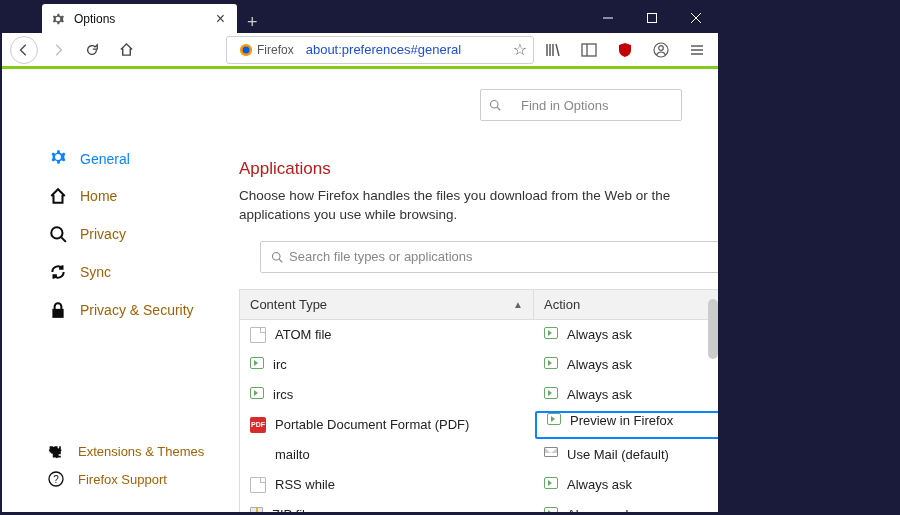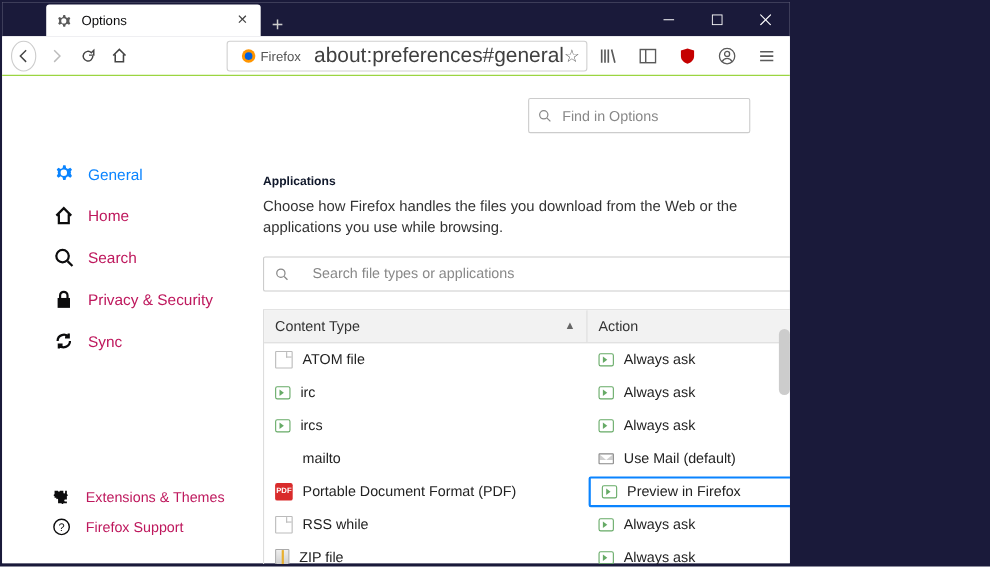--- a/index.html
+++ b/index.html
@@ -10,54 +10,54 @@
 .titlebar { height: 31px; background: #1a1a3a; display: flex; align-items: flex-end; }
 .tab { background: #fff; width: 195px; height: 29px; margin-left: 40px; display: flex; align-items: center; padding: 0 8px; border-radius: 3px 3px 0 0; }
 .tab-icon { width: 16px; height: 16px; margin-right: 8px; }
 .tab-title { flex: 1; font-size: 12px; color: #0c0c0d; }
 .tab-close { font-size: 16px; color: #444; cursor: pointer; padding: 0 4px; }
 .newtab { color: #ccc; font-size: 18px; padding: 0 10px; cursor: pointer; }
 .win-controls { margin-left: auto; display: flex; }
 .win-btn { width: 44px; height: 31px; display: flex; align-items: center; justify-content: center; color: #fff; font-size: 11px; cursor: pointer; }
 
 
-.navbar { height: 36px; background: #fff; border-bottom: 1px solid #84cc16; display: flex; align-items: center; padding: 0 8px; gap: 6px; }
+.navbar { height: 36px; background: #fff; border-bottom: 3px solid #84cc16; display: flex; align-items: center; padding: 0 8px; gap: 6px; }
 .nav-btn { width: 28px; height: 28px; display: flex; align-items: center; justify-content: center; cursor: pointer; color: #5a5a5a; border-radius: 2px; }
 .nav-btn.disabled { color: #bbb; }
 .urlbar { flex: 1; max-width: 480px; height: 28px; border: 1px solid #d0d0d0; border-radius: 3px; display: flex; align-items: center; padding: 0 6px; margin-left: 80px; }
 .urlbar .ff-pill { display: inline-flex; align-items: center; padding: 1px 6px; border-radius: 3px; font-size: 12px; color: #555; gap: 4px; }
-.urlbar .url-text { font-size: 19px; color: #404040; padding-left: 6px; flex: 1; }
+.urlbar .url-text { font-size: 13px; color: #1d4ed8; padding-left: 6px; flex: 1; }
 .urlbar .star { color: #5a5a5a; }
 .toolbar-right { margin-left: auto; display: flex; gap: 10px; align-items: center; }
 .toolbar-icon { width: 26px; height: 26px; display: flex; align-items: center; justify-content: center; color: #5a5a5a; cursor: pointer; }
 .shield { color: #c50000; }
 
 
 .content { flex: 1; display: flex; overflow: hidden; background: #fff; }
 .sidebar { width: 237px; padding-top: 68px; }
-.sidebar-item { display: flex; align-items: center; padding: 10px 26px 10px 46px; font-size: 14px; color: #be185d; cursor: pointer; gap: 12px; }
+.sidebar-item { display: flex; align-items: center; padding: 10px 26px 10px 46px; font-size: 14px; color: #a16207; cursor: pointer; gap: 12px; }
 .sidebar-item.active { color: #0a84ff; font-weight: 500; align-items: flex-end; }
 .sidebar-item .s-icon { width: 20px; display: flex; justify-content: center; }
 .sidebar-bottom { position: absolute; bottom: 22px; left: 0; width: 237px; }
 .sidebar-bottom .sidebar-item { padding: 6px 26px 6px 46px; font-size: 13px; align-items: center; }
 
 .main { flex: 1; position: relative; padding: 20px 36px 0 0; overflow-y: auto; }
-.search-opts { position: absolute; top: 20px; right: 36px; width: 202px; height: 32px; border: 1px solid #ccc; border-radius: 2px; display: flex; align-items: center; padding: 0 8px; font-size: 13px; color: #888; gap: 10px; }
-h2 { font-size: 11px; font-weight: 700; margin-top: 70px; margin-bottom: 8px; color: #0f172a; }
+.search-opts { position: absolute; top: 20px; right: 36px; width: 202px; height: 32px; border: 1px solid #ccc; border-radius: 2px; display: flex; align-items: center; padding: 0 8px; font-size: 13px; color: #888; gap: 20px; }
+h2 { font-size: 17px; font-weight: 400; margin-top: 70px; margin-bottom: 8px; color: #b91c1c; }
 .subtext { font-size: 13.5px; color: #333; line-height: 1.4; margin-bottom: 16px; max-width: 590px; }
-.type-search { height: 32px; border: 1px solid #ccc; border-radius: 2px; display: flex; align-items: center; padding: 0 10px; font-size: 13px; color: #888; gap: 22px; width: 590px; margin-bottom: 16px; }
+.type-search { height: 32px; border: 1px solid #ccc; border-radius: 2px; display: flex; align-items: center; padding: 0 10px; font-size: 13px; color: #888; gap: 6px; width: 590px; margin-bottom: 16px; margin-left: 21px; }
 
 .table { width: 590px; border: 1px solid #ddd; }
 .thead { display: flex; background: #f2f2f2; border-bottom: 1px solid #ddd; }
 .th { padding: 7px 10px; font-size: 13px; color: #333; display: flex; align-items: center; }
 .th-ct { width: 294px; border-right: 1px solid #ddd; }
 .th-action { flex: 1; }
 .sort { margin-left: auto; color: #666; font-size: 10px; }
 .tbody .tr { display: flex; align-items: center; height: 30px; }
-.td { padding: 0 10px; font-size: 13px; color: #222; display: flex; align-items: center; gap: 9px; }
+.td { padding: 0 10px; font-size: 13px; color: #222; display: flex; align-items: flex-start; gap: 9px; }
 .td-ct { width: 294px; }
 .td-action { flex: 1; }
 .tr.highlight .td-action { border: 2px solid #0a84ff; border-radius: 2px; margin: 1px; height: 28px; position: relative; }
 .tr.highlight .td-action::after { content: ""; position: absolute; right: 8px; width: 0; height: 0; border-left: 4px solid transparent; border-right: 4px solid transparent; border-top: 5px solid #444; }
 .file-icon { width: 16px; height: 16px; display: inline-flex; align-items: center; justify-content: center; font-size: 11px; }
 .pdf-icon { background: #d92b2b; color: #fff; font-size: 7px; font-weight: 700; border-radius: 2px; }
 .doc-icon { border: 1px solid #bbb; border-radius: 1px; position: relative; }
 .doc-icon::after { content: ""; position: absolute; top: 0; right: 0; width: 4px; height: 4px; border-left: 1px solid #bbb; border-bottom: 1px solid #bbb; }
 .action-icon { width: 14px; height: 12px; border: 1px solid #6a6; border-radius: 2px; display: inline-block; position: relative; }
 .action-icon::after { content: ""; position: absolute; left: 3px; top: 2px; width: 0; height: 0; border-left: 4px solid #6a6; border-top: 3px solid transparent; border-bottom: 3px solid transparent; }
@@ -187,38 +187,38 @@
           </span>
         <span>Home</span>
       </div>
       <div class="sidebar-item">
         <span class="s-icon">
             <svg width="18" height="18" viewBox="0 0 16 16">
               <circle cx="7" cy="7" r="5" fill="none" stroke="#0c0c0d" stroke-width="1.8"></circle>
               <line x1="11" y1="11" x2="15" y2="15" stroke="#0c0c0d" stroke-width="1.8"></line>
             </svg>
           </span>
-        <span>Search</span>
+        <span>Privacy</span>
+      </div>
+      <div class="sidebar-item">
+        <span class="s-icon">
+            <svg width="18" height="18" viewBox="0 0 16 16">
+              <path d="M13 8a5 5 0 0 1-9 3M3 8a5 5 0 0 1 9-3M12 2v3H9M4 14v-3h3" fill="none" stroke="#0c0c0d" stroke-width="1.8"></path>
+            </svg>
+          </span>
+        <span>Sync</span>
       </div>
       <div class="sidebar-item">
         <span class="s-icon">
             <svg width="18" height="18" viewBox="0 0 16 16">
               <rect x="3" y="7" width="10" height="8" fill="#0c0c0d"></rect>
               <path d="M5 7V5a3 3 0 0 1 6 0v2" fill="none" stroke="#0c0c0d" stroke-width="1.8"></path>
             </svg>
           </span>
         <span>Privacy &amp; Security</span>
-      </div>
-      <div class="sidebar-item">
-        <span class="s-icon">
-            <svg width="18" height="18" viewBox="0 0 16 16">
-              <path d="M13 8a5 5 0 0 1-9 3M3 8a5 5 0 0 1 9-3M12 2v3H9M4 14v-3h3" fill="none" stroke="#0c0c0d" stroke-width="1.8"></path>
-            </svg>
-          </span>
-        <span>Sync</span>
       </div>
       <div class="sidebar-bottom">
         <div class="sidebar-item">
           <span class="s-icon">
               <svg width="16" height="16" viewBox="0 0 16 16">
                 <path fill="#0c0c0d" d="M6 2h4v2a1 1 0 0 0 2 0V2h2v4a1 1 0 0 1 0 2v4h-2a1 1 0 0 0 0 2h2v2h-4a1 1 0 0 1-2 0H4v-4a1 1 0 0 0-2 0v-2H0V8a1 1 0 0 1 0-2V2h4a1 1 0 0 0 2 0z" transform="scale(.8) translate(2 2)"></path>
               </svg>
             </span>
           <span>Extensions &amp; Themes</span>
         </div>
@@ -288,40 +288,40 @@
             <div class="tr">
               <div class="td td-ct">
                 <span class="action-icon"></span>
                 <span>ircs</span>
               </div>
               <div class="td td-action">
                 <span class="action-icon"></span>
                 <span>Always ask</span>
               </div>
             </div>
+            <div class="tr highlight">
+              <div class="td td-ct">
+                <span class="file-icon pdf-icon">PDF</span>
+                <span>Portable Document Format (PDF)</span>
+              </div>
+              <div class="td td-action">
+                <span class="action-icon"></span>
+                <span>Preview in Firefox</span>
+              </div>
+            </div>
             <div class="tr">
               <div class="td td-ct">
                 <span class="file-icon"></span>
                 <span>mailto</span>
               </div>
               <div class="td td-action">
                 <span class="mail-icon"></span>
                 <span>Use Mail (default)</span>
               </div>
             </div>
-            <div class="tr highlight">
-              <div class="td td-ct">
-                <span class="file-icon pdf-icon">PDF</span>
-                <span>Portable Document Format (PDF)</span>
-              </div>
-              <div class="td td-action">
-                <span class="action-icon"></span>
-                <span>Preview in Firefox</span>
-              </div>
-            </div>
             <div class="tr">
               <div class="td td-ct">
                 <span class="file-icon doc-icon"></span>
                 <span>RSS while</span>
               </div>
               <div class="td td-action">
                 <span class="action-icon"></span>
                 <span>Always ask</span>
               </div>
             </div>

